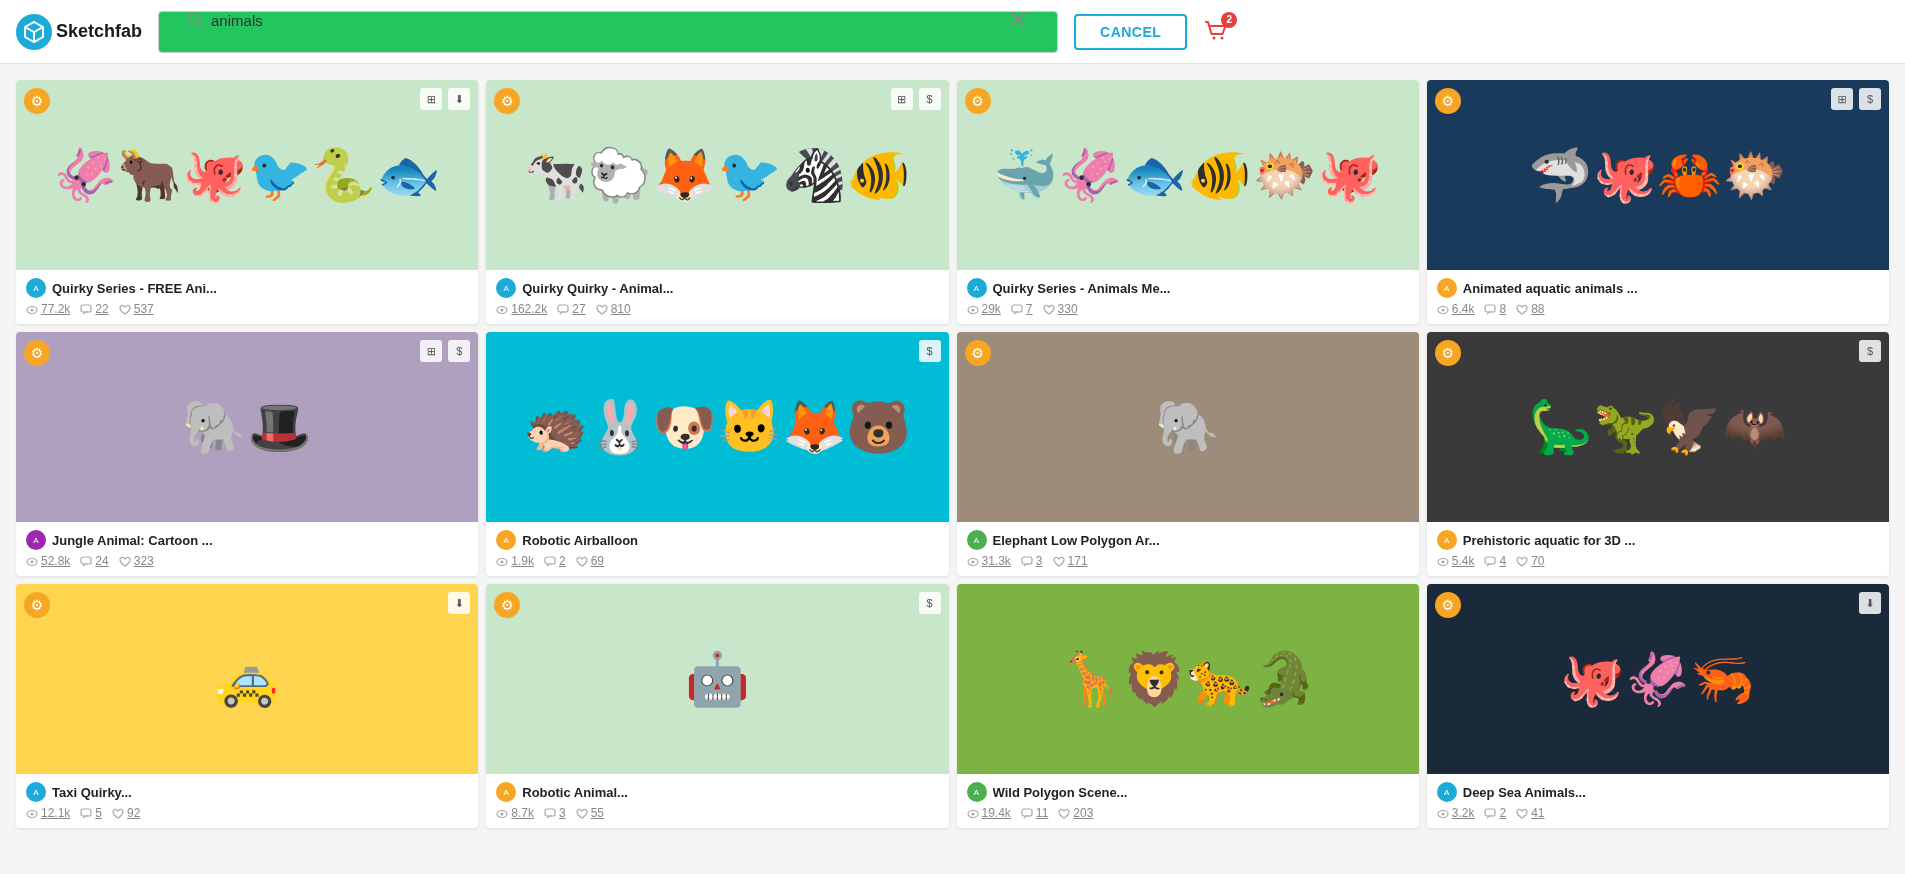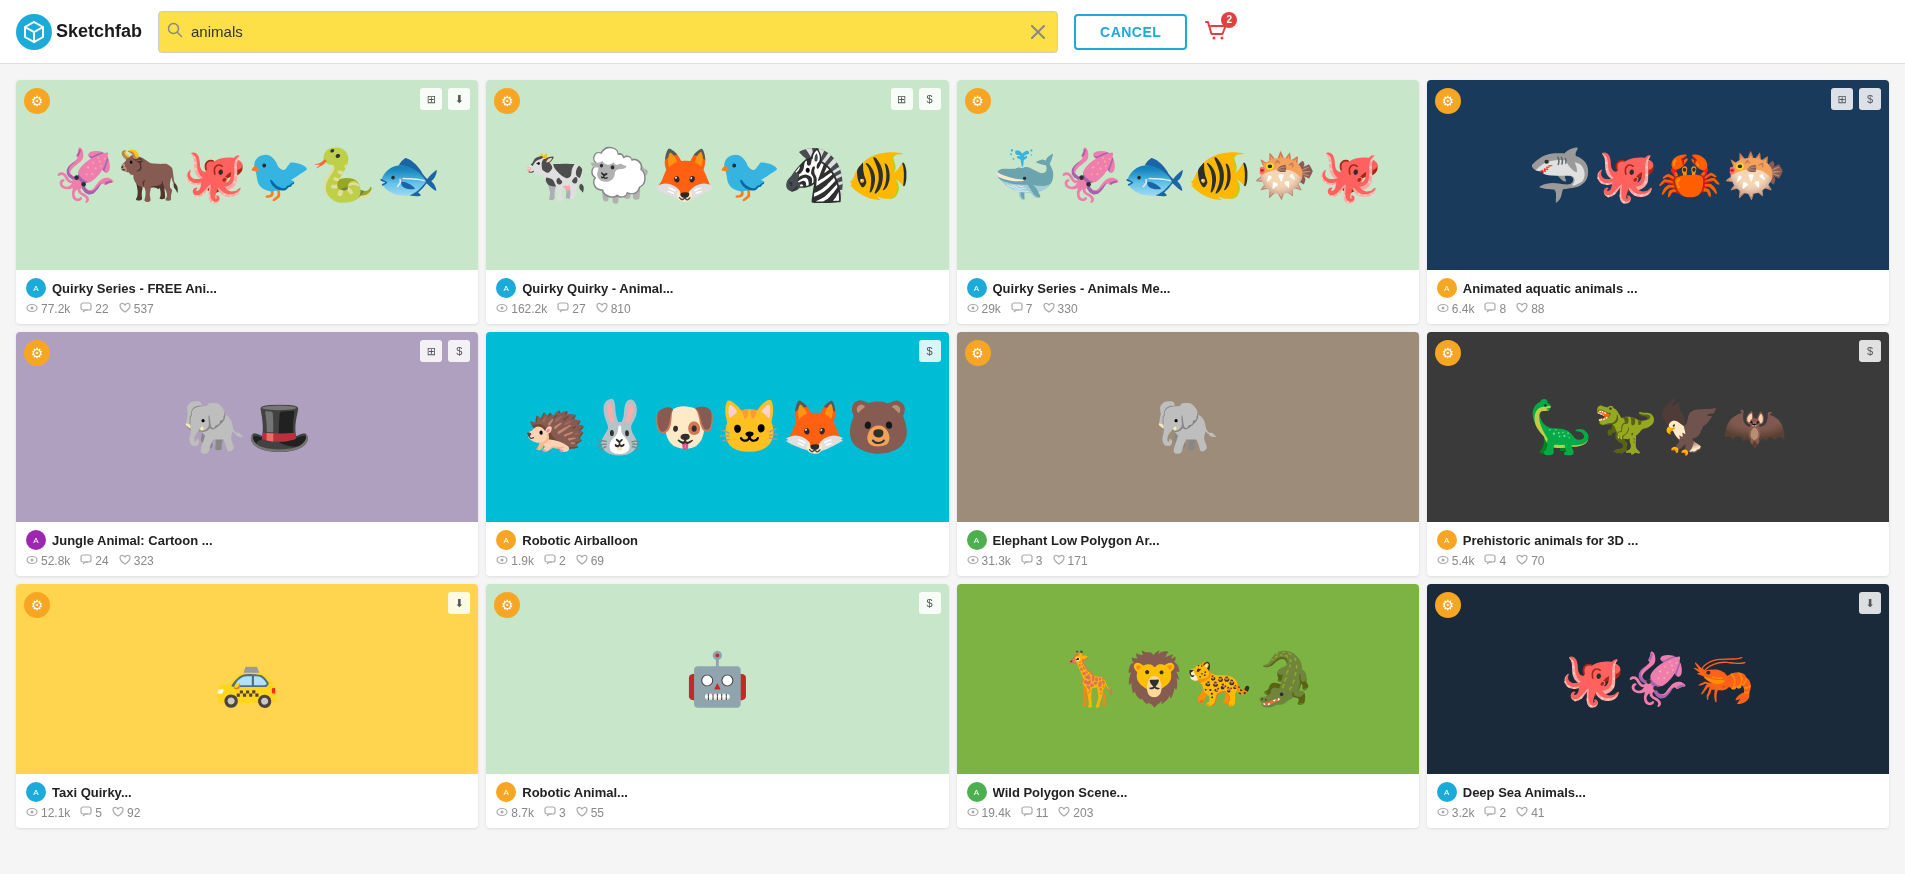--- a/index.html
+++ b/index.html
@@ -32,26 +32,26 @@
     .logo-text {
       font-size: 18px;
       font-weight: 700;
       color: #1a1a1a;
     }
     .search-bar {
       flex: 1;
       max-width: 900px;
       position: relative;
       display: flex;
-      align-items: center;
+      align-items: flex-start;
       border: 1.5px solid #ccc;
       border-radius: 4px;
-      background: #fde047;
+      background: #22c55e;
       height: 42px;
-      padding: 0 8px;
+      padding: 0 28px;
     }
     .search-bar .search-icon-svg {
       color: #888;
       margin-right: 8px;
       flex-shrink: 0;
     }
     .search-input {
       border: none;
       outline: none;
       font-size: 15px;
@@ -194,22 +194,23 @@
     }
     .card-stats {
       display: flex;
       gap: 10px;
       align-items: center;
       font-size: 12px;
       color: #888;
     }
     .stat-item {
       display: flex;
-      align-items: flex-start;
+      align-items: flex-end;
       gap: 3px;
+      text-decoration: underline;
     }
 
     
     ::-webkit-scrollbar { width: 8px; }
     ::-webkit-scrollbar-track { background: #f1f1f1; }
     ::-webkit-scrollbar-thumb { background: #ccc; border-radius: 4px; }
   </style>
 </head>
 <body>
 
@@ -533,21 +534,21 @@
       <span class="card-gear orange">⚙</span>
       <div class="card-overlay-icons">
           <span class="overlay-icon">$</span>
         </div>
     </div>
     <div class="card-info">
       <div class="card-title-row">
         <div class="card-avatar" style="background:#f6a623;">
           <span style="font-size:8px; color:#fff;">A</span>
         </div>
-        <span class="card-title">Prehistoric animals for 3D ...</span>
+        <span class="card-title">Prehistoric aquatic for 3D ...</span>
       </div>
       <div class="card-stats">
         <span class="stat-item">
           <svg width="12" height="12" viewBox="0 0 12 12" fill="none">
               <ellipse cx="6" cy="6" rx="5" ry="3.5" stroke="#aaa" stroke-width="1.2"></ellipse>
               <circle cx="6" cy="6" r="1.5" fill="#aaa"></circle>
             </svg>
           5.4k
         </span>
         <span class="stat-item">

